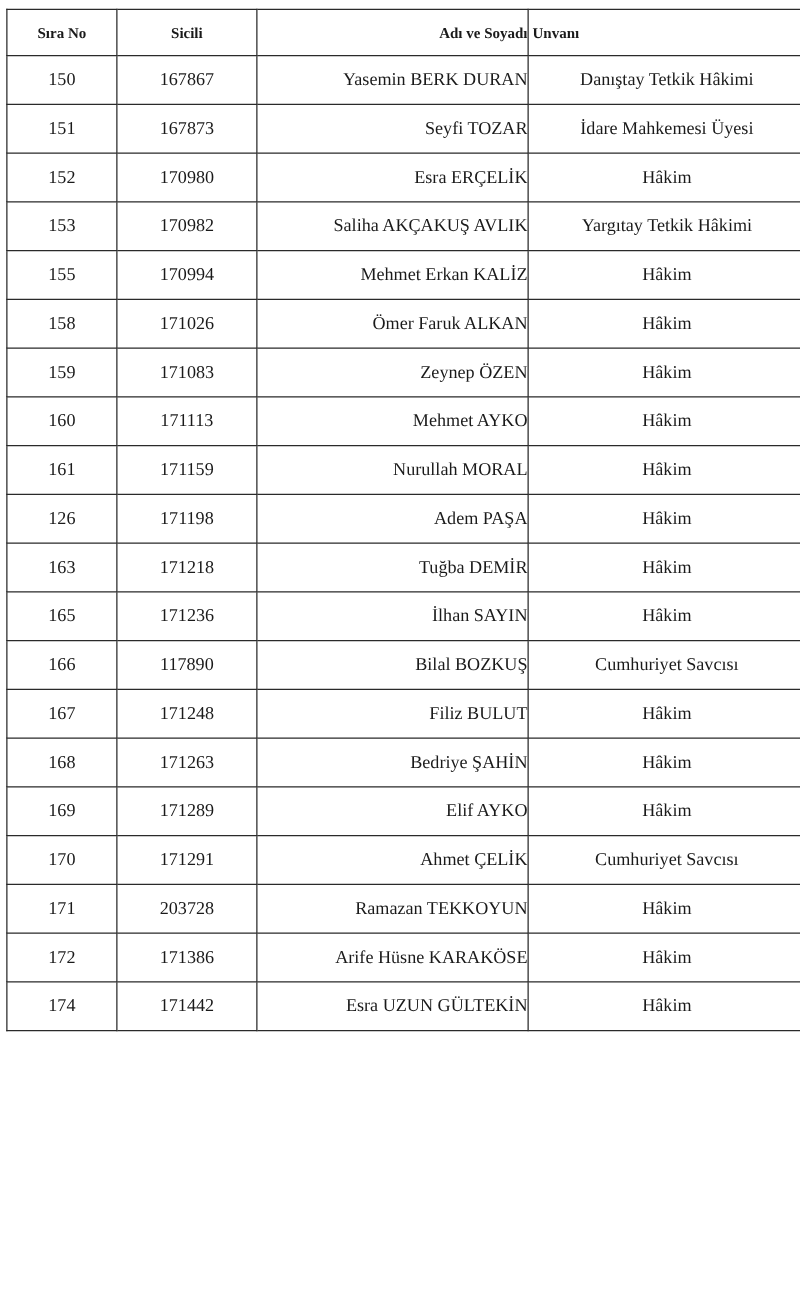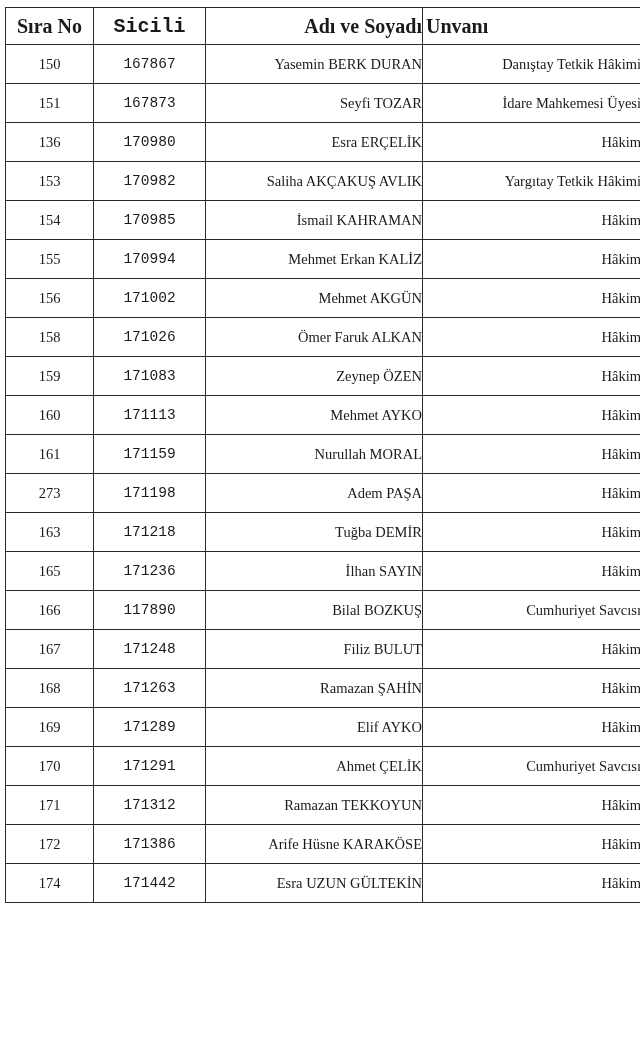--- a/index.html
+++ b/index.html
@@ -26,29 +26,29 @@
   table.roster th, table.roster td {
     border: 1.5px solid #2a2a2a;
     padding: 0;
     font-size: 14.5px;
     white-space: nowrap;
     overflow: hidden;
   }
   table.roster th {
     height: 36px;
     font-weight: bold;
-    font-size: 20px;
+    font-size: 12px;
   }
   table.roster td {
     height: 38px;
   }
   .c-no { width: 87px; text-align: center; }
-  .c-sicil { width: 111px; text-align: center; font-family: Liberation Mono, monospace; }
+  .c-sicil { width: 111px; text-align: center; }
   .c-name { width: 213px; text-align: right; padding-left: 3px !important; }
-  .c-title { width: 215px; text-align: right; padding-left: 3px !important; }
+  .c-title { width: 215px; text-align: center; padding-left: 3px !important; }
   th.c-title { text-align: left; }
 </style>
 </head>
 <body>
 
 <table class="roster">
   <thead>
     <tr>
       <th class="c-no">Sıra No</th>
       <th class="c-sicil">Sicili</th>
@@ -63,47 +63,35 @@
         <td class="c-name">Yasemin BERK DURAN</td>
         <td class="c-title">Danıştay Tetkik Hâkimi</td>
       </tr>
       <tr>
         <td class="c-no">151</td>
         <td class="c-sicil">167873</td>
         <td class="c-name">Seyfi TOZAR</td>
         <td class="c-title">İdare Mahkemesi Üyesi</td>
       </tr>
       <tr>
-        <td class="c-no">136</td>
+        <td class="c-no">152</td>
         <td class="c-sicil">170980</td>
         <td class="c-name">Esra ERÇELİK</td>
         <td class="c-title">Hâkim</td>
       </tr>
       <tr>
         <td class="c-no">153</td>
         <td class="c-sicil">170982</td>
         <td class="c-name">Saliha AKÇAKUŞ AVLIK</td>
         <td class="c-title">Yargıtay Tetkik Hâkimi</td>
       </tr>
       <tr>
-        <td class="c-no">154</td>
-        <td class="c-sicil">170985</td>
-        <td class="c-name">İsmail KAHRAMAN</td>
-        <td class="c-title">Hâkim</td>
-      </tr>
-      <tr>
         <td class="c-no">155</td>
         <td class="c-sicil">170994</td>
         <td class="c-name">Mehmet Erkan KALİZ</td>
-        <td class="c-title">Hâkim</td>
-      </tr>
-      <tr>
-        <td class="c-no">156</td>
-        <td class="c-sicil">171002</td>
-        <td class="c-name">Mehmet AKGÜN</td>
         <td class="c-title">Hâkim</td>
       </tr>
       <tr>
         <td class="c-no">158</td>
         <td class="c-sicil">171026</td>
         <td class="c-name">Ömer Faruk ALKAN</td>
         <td class="c-title">Hâkim</td>
       </tr>
       <tr>
         <td class="c-no">159</td>
@@ -117,21 +105,21 @@
         <td class="c-name">Mehmet AYKO</td>
         <td class="c-title">Hâkim</td>
       </tr>
       <tr>
         <td class="c-no">161</td>
         <td class="c-sicil">171159</td>
         <td class="c-name">Nurullah MORAL</td>
         <td class="c-title">Hâkim</td>
       </tr>
       <tr>
-        <td class="c-no">273</td>
+        <td class="c-no">126</td>
         <td class="c-sicil">171198</td>
         <td class="c-name">Adem PAŞA</td>
         <td class="c-title">Hâkim</td>
       </tr>
       <tr>
         <td class="c-no">163</td>
         <td class="c-sicil">171218</td>
         <td class="c-name">Tuğba DEMİR</td>
         <td class="c-title">Hâkim</td>
       </tr>
@@ -149,38 +137,38 @@
       </tr>
       <tr>
         <td class="c-no">167</td>
         <td class="c-sicil">171248</td>
         <td class="c-name">Filiz BULUT</td>
         <td class="c-title">Hâkim</td>
       </tr>
       <tr>
         <td class="c-no">168</td>
         <td class="c-sicil">171263</td>
-        <td class="c-name">Ramazan ŞAHİN</td>
+        <td class="c-name">Bedriye ŞAHİN</td>
         <td class="c-title">Hâkim</td>
       </tr>
       <tr>
         <td class="c-no">169</td>
         <td class="c-sicil">171289</td>
         <td class="c-name">Elif AYKO</td>
         <td class="c-title">Hâkim</td>
       </tr>
       <tr>
         <td class="c-no">170</td>
         <td class="c-sicil">171291</td>
         <td class="c-name">Ahmet ÇELİK</td>
         <td class="c-title">Cumhuriyet Savcısı</td>
       </tr>
       <tr>
         <td class="c-no">171</td>
-        <td class="c-sicil">171312</td>
+        <td class="c-sicil">203728</td>
         <td class="c-name">Ramazan TEKKOYUN</td>
         <td class="c-title">Hâkim</td>
       </tr>
       <tr>
         <td class="c-no">172</td>
         <td class="c-sicil">171386</td>
         <td class="c-name">Arife Hüsne KARAKÖSE</td>
         <td class="c-title">Hâkim</td>
       </tr>
       <tr>

